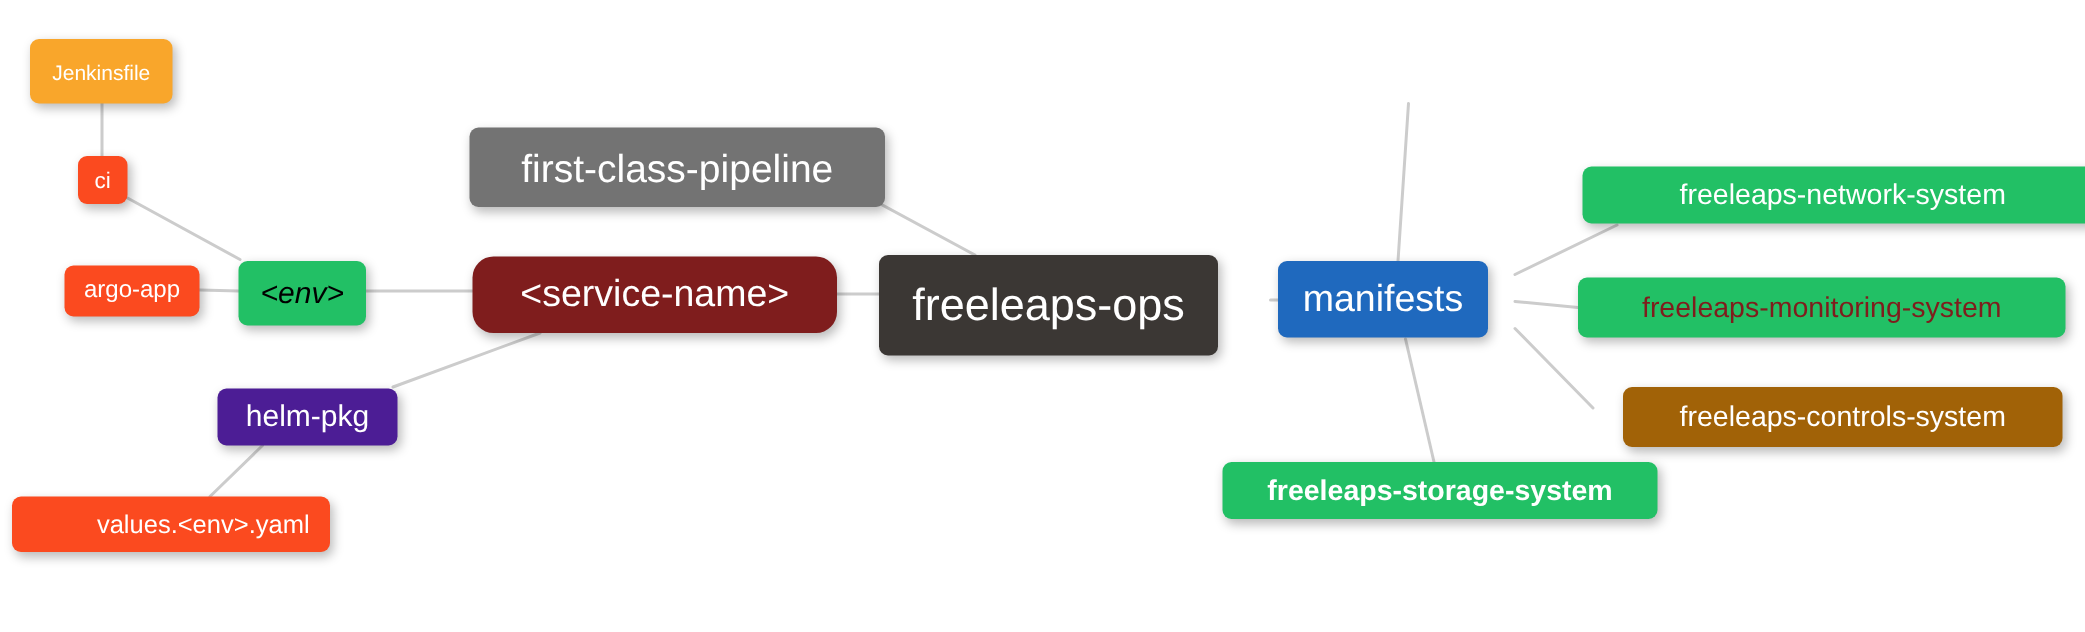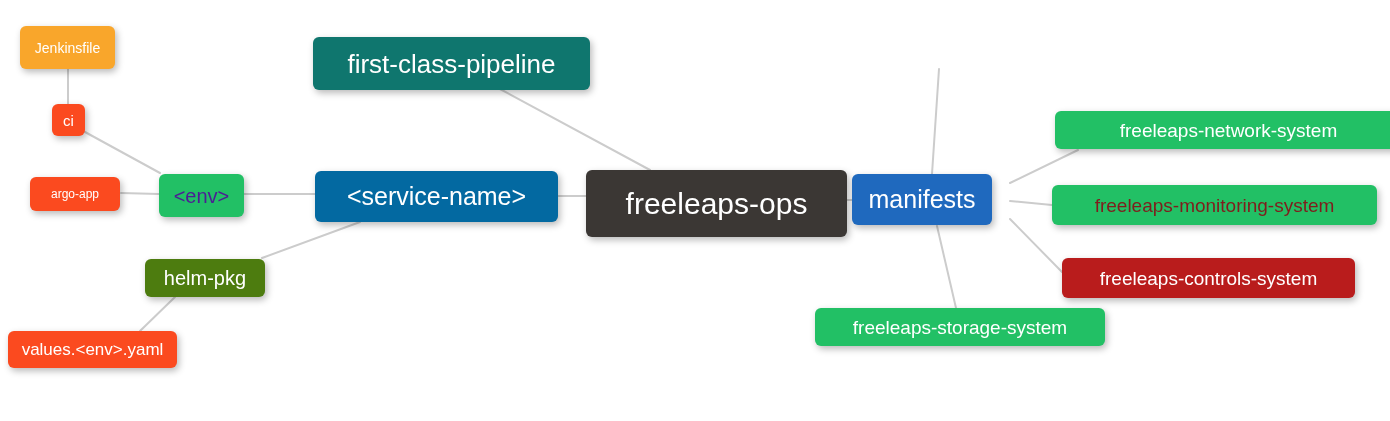--- a/index.html
+++ b/index.html
@@ -35,33 +35,33 @@
     color: #ffffff;
     border-radius: 6px;
     box-shadow: 2px 3px 7px rgba(0,0,0,0.28);
     white-space: nowrap;
     line-height: 1;
     user-select: none;
   }
   
   .p-jenkinsfile { left: 20px;  top: 26px;  width: 95px;  height: 43px; font-size: 14px; }
   .p-ci          { left: 52px;  top: 104px; width: 33px;  height: 32px; font-size: 15px; }
-  .p-argo-app    { left: 30px;  top: 177px; width: 90px;  height: 34px; font-size: 12px; }
+  .p-argo-app    { left: 43px;  top: 177px; width: 90px;  height: 34px; font-size: 16px; }
   .p-env         { left: 159px; top: 174px; width: 85px;  height: 43px; font-size: 20px; }
   .p-helm-pkg    { left: 145px; top: 259px; width: 120px; height: 38px; font-size: 20px; }
   .p-values      { left: 8px;   top: 331px; width: 169px; height: 37px; font-size: 17px; }
   .p-pipeline    { left: 313px; top: 37px;  width: 277px; height: 53px; font-size: 26px; }
   .p-service     { left: 315px; top: 171px; width: 243px; height: 51px; font-size: 25px; }
-  .p-root        { left: 586px; top: 170px; width: 261px; height: 67px; font-size: 30px; }
+  .p-root        { left: 586px; top: 170px; width: 226px; height: 67px; font-size: 30px; }
   .p-manifests   { left: 852px; top: 174px; width: 140px; height: 51px; font-size: 25px; }
   .p-devops      { left: 797px; top: 29px;  width: 287px; height: 39px; font-size: 19px; }
   .p-network     { left: 1055px;top: 111px; width: 347px; height: 38px; font-size: 19px; }
   .p-monitoring  { left: 1052px;top: 185px; width: 325px; height: 40px; font-size: 19px; }
   .p-controls    { left: 1062px;top: 258px; width: 293px; height: 40px; font-size: 19px; }
-  .p-storage     { left: 815px; top: 308px; width: 290px; height: 38px; font-size: 19px; }
+  .p-storage     { left: 815px; top: 308px; width: 290px; height: 38px; font-size: 19px; font-weight: bold; }
 </style>
 </head>
 <body>
 
 <div class="canvas">
 
   <svg class="edges" viewBox="0 0 1390 421" xmlns="http://www.w3.org/2000/svg">
     <line class="edge" x1="68" y1="57" x2="68" y2="104" style="stroke: rgb(204, 204, 204);"></line>
     <line class="edge" x1="85" y1="132" x2="160" y2="173" style="stroke: rgb(204, 204, 204);"></line>
     <line class="edge" x1="121" y1="193" x2="159" y2="194" style="stroke: rgb(204, 204, 204);"></line>
@@ -74,25 +74,25 @@
     <line class="edge" x1="932" y1="174" x2="939" y2="69" style="stroke: rgb(204, 204, 204);"></line>
     <line class="edge" x1="1010" y1="183" x2="1078" y2="150" style="stroke: rgb(204, 204, 204);"></line>
     <line class="edge" x1="1010" y1="201" x2="1052" y2="205" style="stroke: rgb(204, 204, 204);"></line>
     <line class="edge" x1="1010" y1="219" x2="1062" y2="272" style="stroke: rgb(204, 204, 204);"></line>
     <line class="edge" x1="937" y1="226" x2="956" y2="308" style="stroke: rgb(204, 204, 204);"></line>
   </svg>
 
   <div class="node p-jenkinsfile" style="background: rgb(249, 166, 43); color: rgb(255, 255, 255);">Jenkinsfile</div>
   <div class="node p-ci" style="background: rgb(251, 74, 31); color: rgb(255, 255, 255);">ci</div>
   <div class="node p-argo-app" style="background: rgb(251, 74, 31); color: rgb(255, 255, 255);">argo-app</div>
-  <div class="node p-env" style="background: rgb(34, 192, 101); color: #4c1d95;">&lt;env&gt;</div>
-  <div class="node p-helm-pkg" style="background: #4d7c0f; color: rgb(255, 255, 255); text-align: right;">helm-pkg</div>
-  <div class="node p-values" style="background: rgb(251, 74, 31); color: rgb(255, 255, 255);">values.&lt;env&gt;.yaml</div>
-  <div class="node p-pipeline" style="background: #0f766e; color: rgb(255, 255, 255);">first-class-pipeline</div>
-  <div class="node p-service" style="background: #0369a1; color: rgb(255, 255, 255);">&lt;service-name&gt;</div>
+  <div class="node p-env" style="background: rgb(34, 192, 101); color: #000000; font-style: italic;">&lt;env&gt;</div>
+  <div class="node p-helm-pkg" style="background: #4c1d95; color: rgb(255, 255, 255); text-align: right;">helm-pkg</div>
+  <div class="node p-values" style="background: rgb(251, 74, 31); color: rgb(255, 255, 255); padding-left: 43px;">values.&lt;env&gt;.yaml</div>
+  <div class="node p-pipeline" style="background: #737373; color: rgb(255, 255, 255); margin-top: 48px;">first-class-pipeline</div>
+  <div class="node p-service" style="background: #7f1d1d; color: rgb(255, 255, 255); border-radius: 14px;">&lt;service-name&gt;</div>
   <div class="node p-root" style="background: rgb(59, 55, 52); color: rgb(255, 255, 255);">freeleaps-ops</div>
   <div class="node p-manifests" style="background: rgb(31, 105, 190); color: rgb(255, 255, 255);">manifests</div>
   <div class="node p-network" style="background: rgb(34, 192, 101); color: rgb(255, 255, 255);">freeleaps-network-system</div>
   <div class="node p-monitoring" style="background: rgb(34, 192, 101); color: #7f1d1d;">freeleaps-monitoring-system</div>
-  <div class="node p-controls" style="background: #b91c1c; color: rgb(255, 255, 255);">freeleaps-controls-system</div>
+  <div class="node p-controls" style="background: #a16207; color: rgb(255, 255, 255); margin-left: 20px;">freeleaps-controls-system</div>
   <div class="node p-storage" style="background: rgb(34, 192, 101); color: rgb(255, 255, 255);">freeleaps-storage-system</div>
 
 </div>
 
 </body></html>

